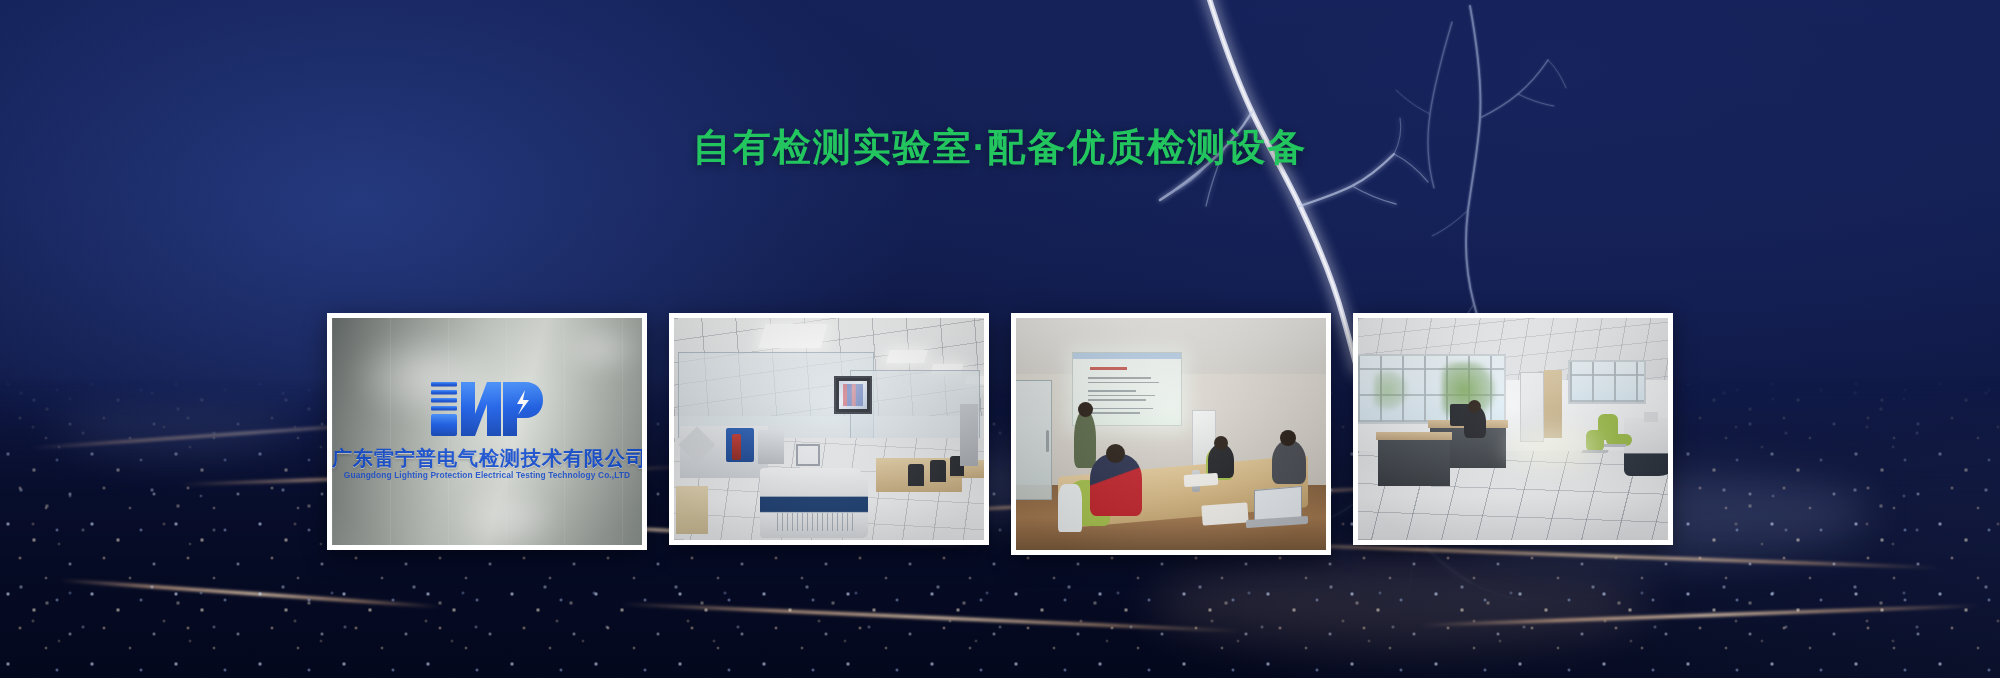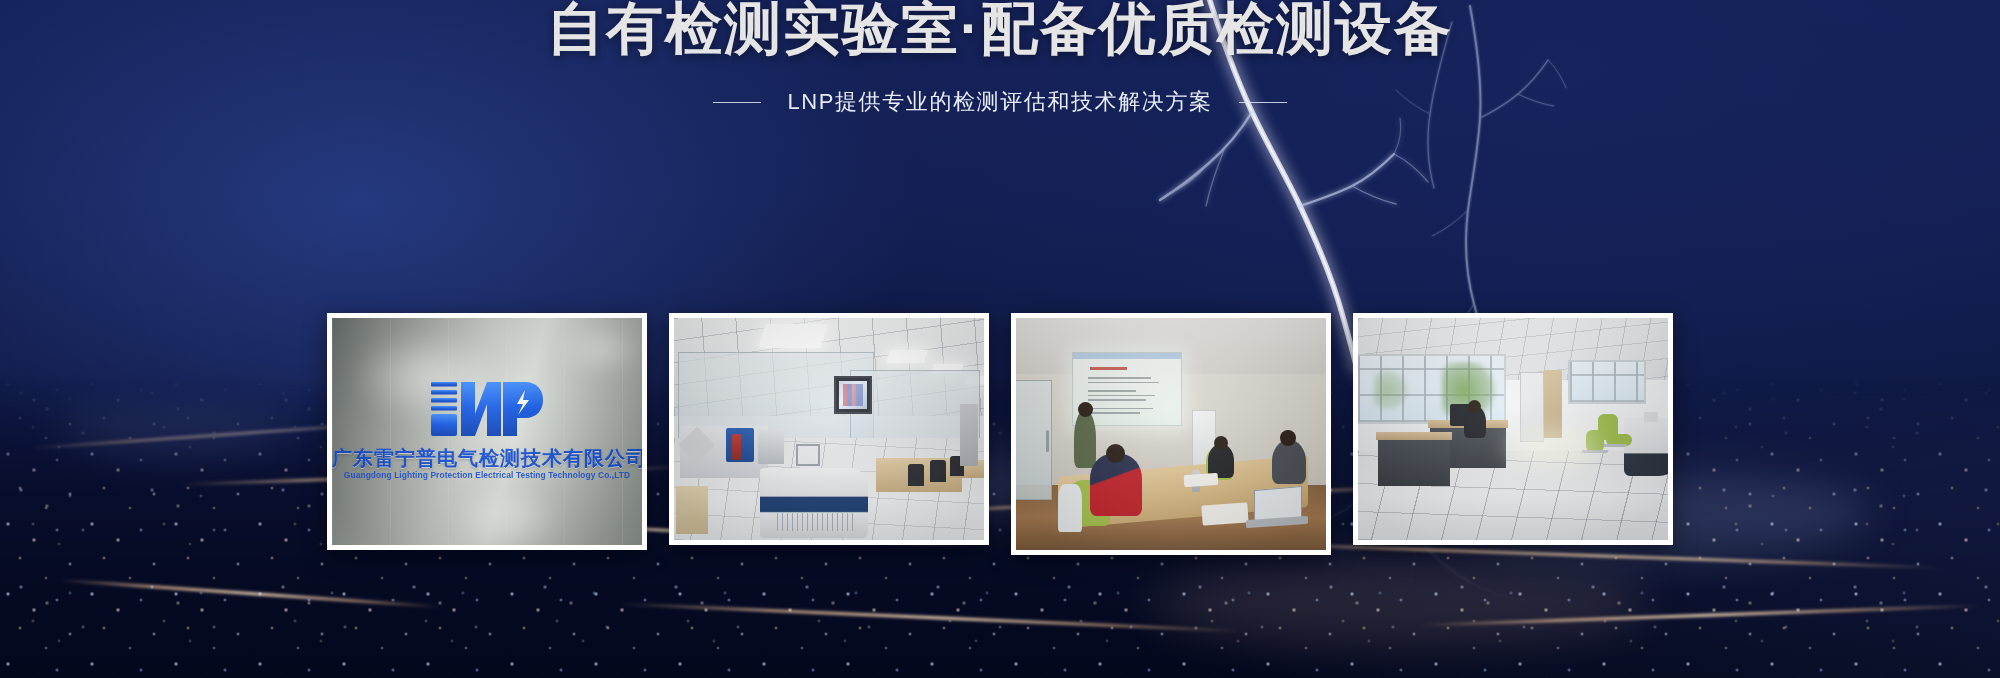--- a/index.html
+++ b/index.html
@@ -79,24 +79,25 @@
   .bolts { position: absolute; inset: 0; }
   .bolts svg { position: absolute; top: 0; left: 0; }
 
   
   .content {
     position: absolute; inset: 0;
     display: flex; flex-direction: column; align-items: center;
   }
 
   .headline {
-    font-size: 57px;
+    margin-top: 128px;
+    font-size: 38px;
     line-height: 1;
     font-weight: 700;
-    color: #e5e5e5;
+    color: #22c55e;
     letter-spacing: 2px;
     text-shadow: 0 2px 10px rgba(0,0,0,.45);
     white-space: nowrap;
   }
 
   .subline {
     margin-top: 30px;
     display: flex; align-items: center;
     gap: 26px;
     color: #e6ecf8;
@@ -439,25 +440,20 @@
     <div class="streak" style="left:60px;   top:214px; width:380px; transform:rotate(4deg);"></div>
 
     <div class="lights"></div>
     <div class="lights l2"></div>
   </div>
 
   <div class="content">
 
     <h1 class="headline">自有检测实验室·配备优质检测设备</h1>
 
-    <div class="subline">
-      <span class="rule"></span>
-      <span>LNP提供专业的检测评估和技术解决方案</span>
-      <span class="rule"></span>
-    </div>
   </div>
 
   <div class="gallery">
 
     <div class="photo p1">
       <div class="inner">
         <div class="wall"></div>
         <div class="wall-glow" style="left:18px; top:14px;"></div>
         <div class="wall-glow" style="left:120px; top:170px; width:110px; height:60px;"></div>
         <div class="wall-glow" style="left:225px; top:6px; width:90px; height:50px;"></div>

